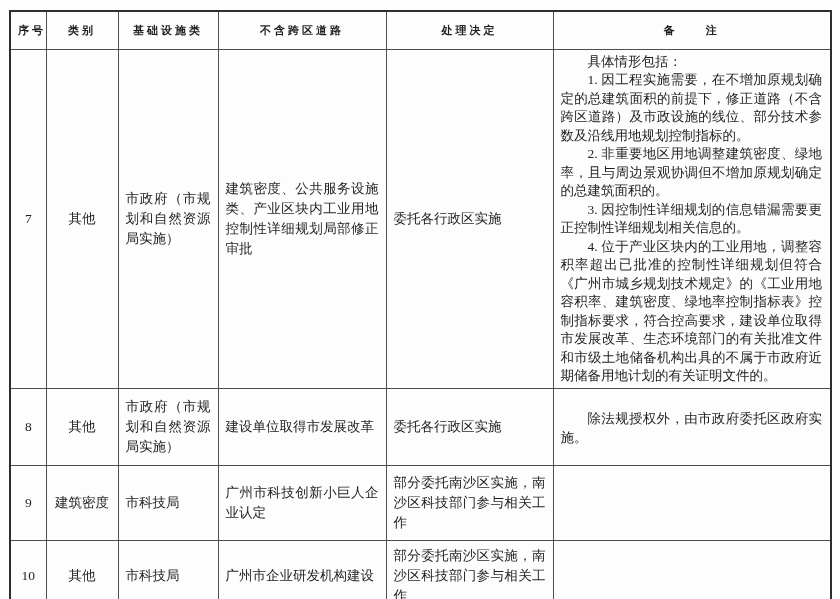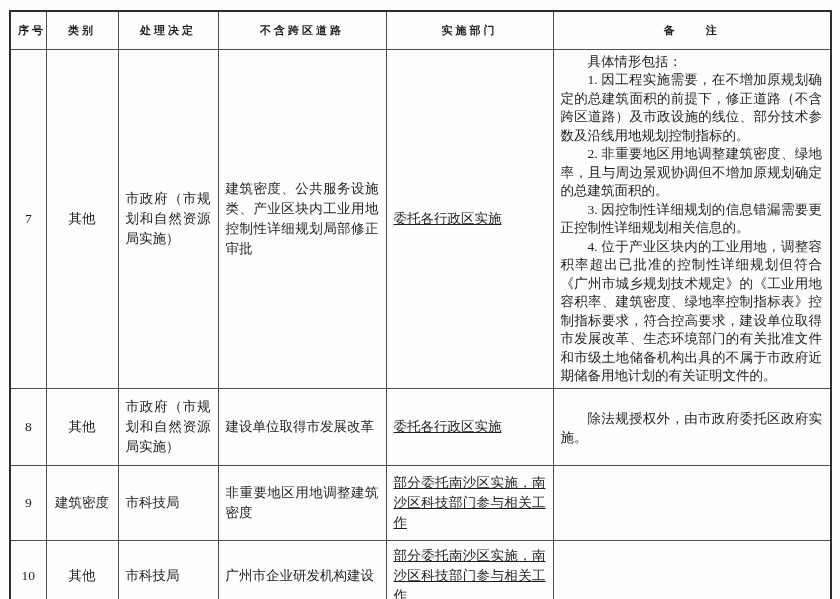--- a/index.html
+++ b/index.html
@@ -36,21 +36,20 @@
   tr.r9{height:75px;}
   tr.r10{height:73px;}
   td.c-center{text-align:center;}
   td.c-just{
     text-align:justify;text-align-last:left;text-justify:inter-character;
     line-height:20px;
   }
   td.c-decision{
     text-align:justify;text-align-last:left;text-justify:inter-character;
     line-height:20px;
-    text-decoration:underline;
   }
   td.c-remarks{
     vertical-align:middle;
     line-height:18.5px;
     padding:6px 8px 2px 7px;
   }
   td.v-top{vertical-align:top;padding-top:3px;}
   td.c-remarks p{
     margin:0;
     text-indent:2em;
@@ -67,23 +66,23 @@
       <col style="width:72px">
       <col style="width:100px">
       <col style="width:168px">
       <col style="width:167px">
       <col style="width:278px">
     </colgroup>
     <thead>
       <tr class="r-header">
         <th>序号</th>
         <th>类别</th>
+        <th>基础设施类</th>
+        <th>不含跨区道路</th>
         <th>处理决定</th>
-        <th>不含跨区道路</th>
-        <th>实施部门</th>
         <th>备　　注</th>
       </tr>
     </thead>
     <tbody>
       <tr class="r7">
         <td class="c-center">7</td>
         <td class="c-center">其他</td>
         <td class="c-just">市政府（市规划和自然资源局实施）</td>
         <td class="c-just">建筑密度、公共服务设施类、产业区块内工业用地控制性详细规划局部修正审批</td>
         <td class="c-decision">委托各行政区实施</td>
@@ -102,21 +101,21 @@
         <td class="c-just">建设单位取得市发展改革</td>
         <td class="c-decision">委托各行政区实施</td>
         <td class="c-remarks">
           <p>除法规授权外，由市政府委托区政府实施。</p>
         </td>
       </tr>
       <tr class="r9">
         <td class="c-center">9</td>
         <td class="c-center">建筑密度</td>
         <td class="c-just">市科技局</td>
-        <td class="c-just">非重要地区用地调整建筑密度</td>
+        <td class="c-just">广州市科技创新小巨人企业认定</td>
         <td class="c-decision">部分委托南沙区实施，南沙区科技部门参与相关工作</td>
         <td class="c-remarks">
           <p></p>
         </td>
       </tr>
       <tr class="r10">
         <td class="c-center">10</td>
         <td class="c-center">其他</td>
         <td class="c-just">市科技局</td>
         <td class="c-just">广州市企业研发机构建设</td>

